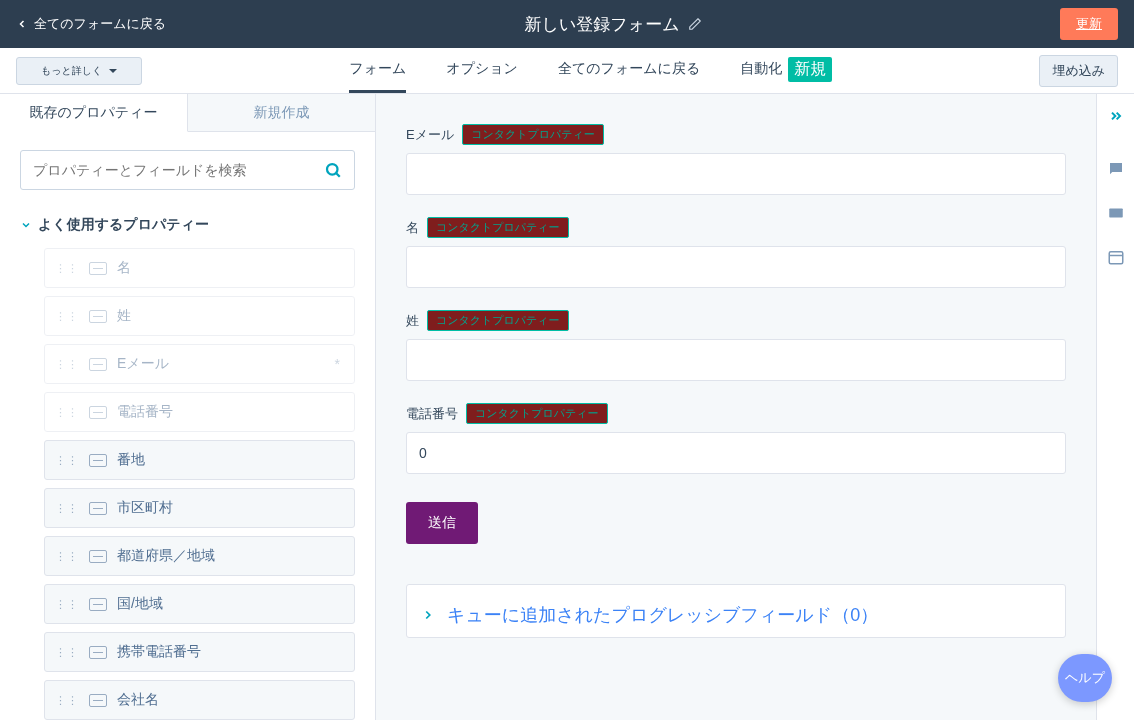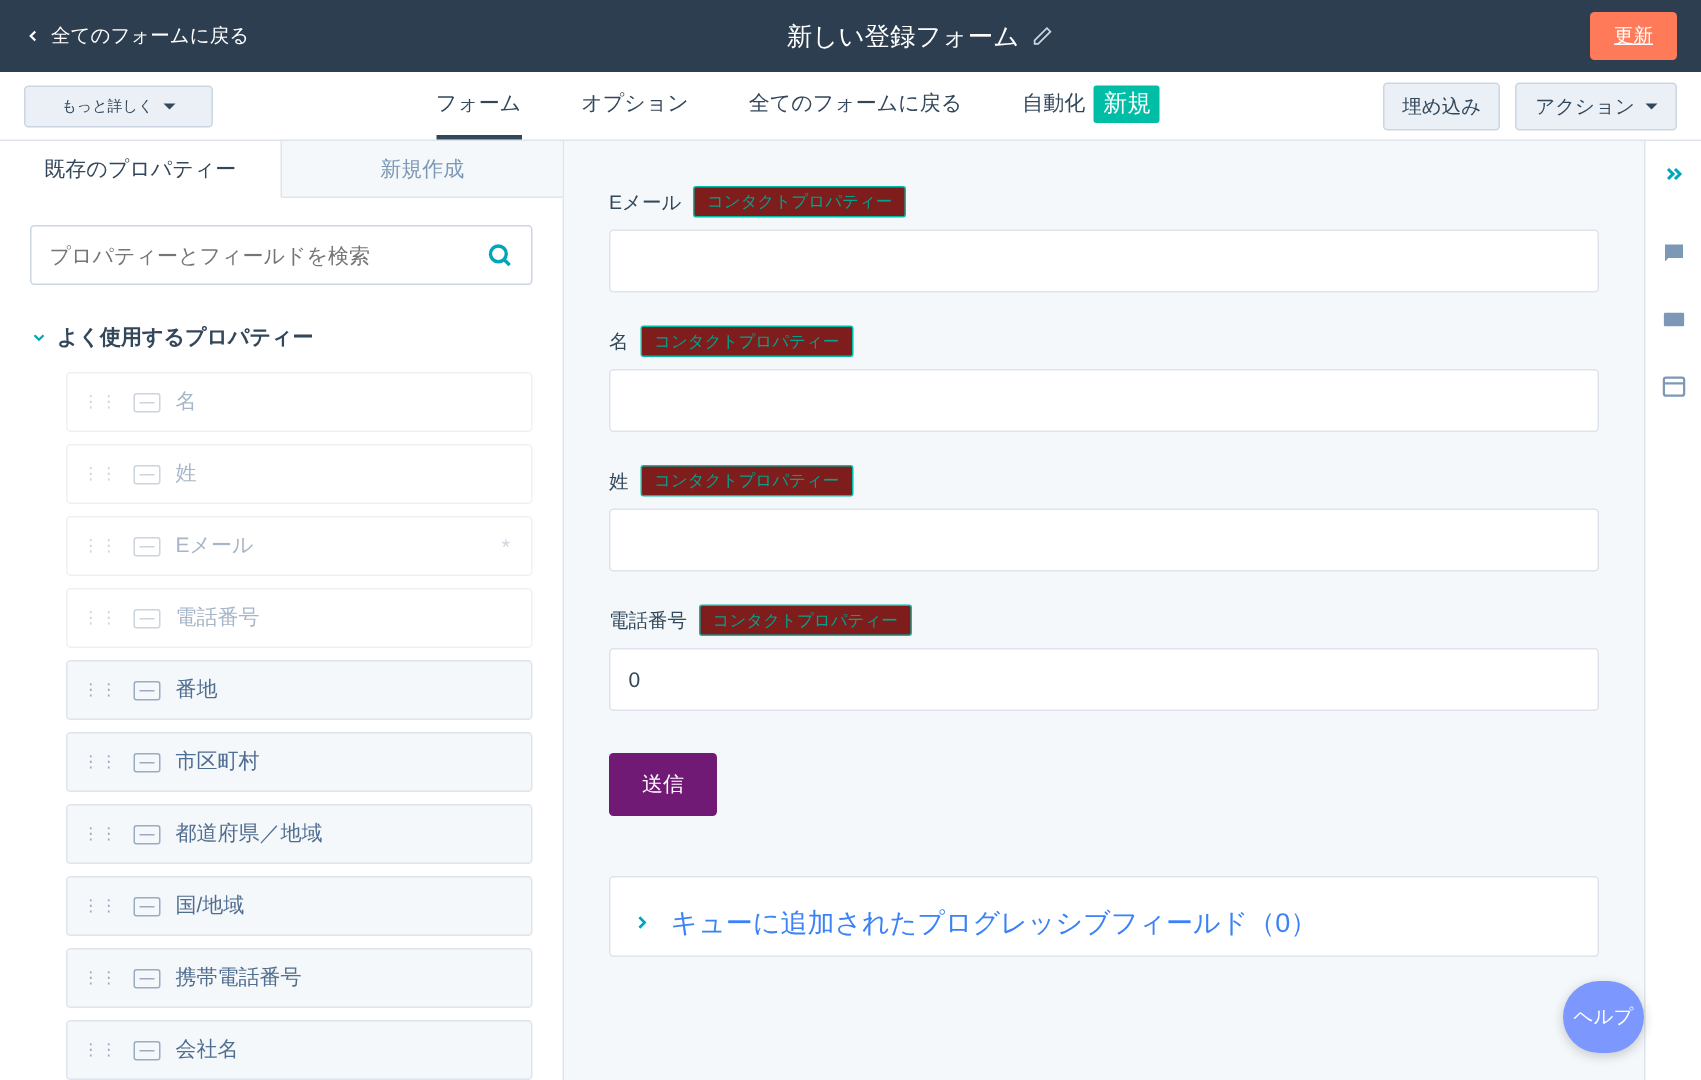--- a/index.html
+++ b/index.html
@@ -55,21 +55,21 @@
 .submit-btn { background: #701a75; color: #fff; border: none; padding: 12px 22px; border-radius: 3px; font-size: 14px; cursor: pointer; margin-top: 6px; margin-bottom: 40px;}
 .prog-panel { background: #fff; border: 1px solid #dfe3eb; border-radius: 3px; padding: 18px 14px 10px; display: flex; align-items: center; gap: 12px; cursor: pointer; }
 .prog-panel .chev { color: #00a4bd; }
 .prog-panel .ptitle { font-size: 18px; color: #3b82f6; font-weight: 500; }
 
 .rail { width: 38px; border-left: 1px solid #dfe3eb; display: flex; flex-direction: column; align-items: center; padding-top: 14px; gap: 26px; }
 .rail .ritem { color: #7c98b6; cursor: pointer; }
 .rail .expand-toggle { color: #00a4bd; transform: rotate(180deg); margin-bottom: 10px;}
 .bottom-expand { position: absolute; right: 10px; bottom: 24px; color: #00a4bd; cursor: pointer; }
 
-.help-fab { position: absolute; right: 38px; bottom: 18px; width: 54px; height: 48px; background: #7c98ff; color: #fff; border-radius: 24px; display: flex; align-items: center; justify-content: center; font-size: 13px; cursor: pointer; box-shadow: 0 2px 8px rgba(0,0,0,0.2); }
+.help-fab { position: absolute; right: 22px; bottom: 18px; width: 54px; height: 48px; background: #7c98ff; color: #fff; border-radius: 24px; display: flex; align-items: center; justify-content: center; font-size: 13px; cursor: pointer; box-shadow: 0 2px 8px rgba(0,0,0,0.2); }
 
 .caret-down::after { content: ""; display: inline-block; border: 4px solid transparent; border-top-color: currentColor; margin-left: 3px; transform: translateY(2px); }
 </style>
 </head>
 <body>
 
 <div class="topbar">
   <div class="back">
     <svg width="12" height="12" viewBox="0 0 24 24" fill="none" stroke="currentColor" stroke-width="3">
         <polyline points="15 18 9 12 15 6"></polyline>
@@ -93,23 +93,20 @@
     <div class="tab active">フォーム</div>
     <div class="tab">オプション</div>
     <div class="tab">全てのフォームに戻る</div>
     <div class="tab">
       <span>自動化</span>
       <span class="badge-new">新規</span>
     </div>
   </div>
   <div class="right-actions">
     <button>埋め込み</button>
-    <button class="caret-down">
-        <span>アクション</span>
-      </button>
   </div>
 </div>
 
 <div class="body">
 
   <div class="left-panel">
     <div class="prop-tabs">
       <div class="prop-tab active">既存のプロパティー</div>
       <div class="prop-tab">新規作成</div>
     </div>

